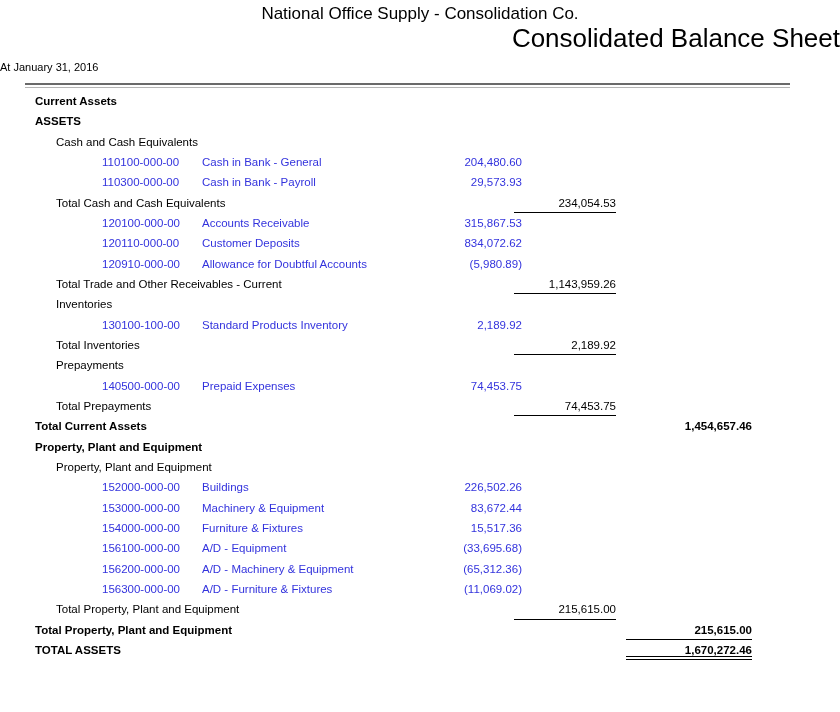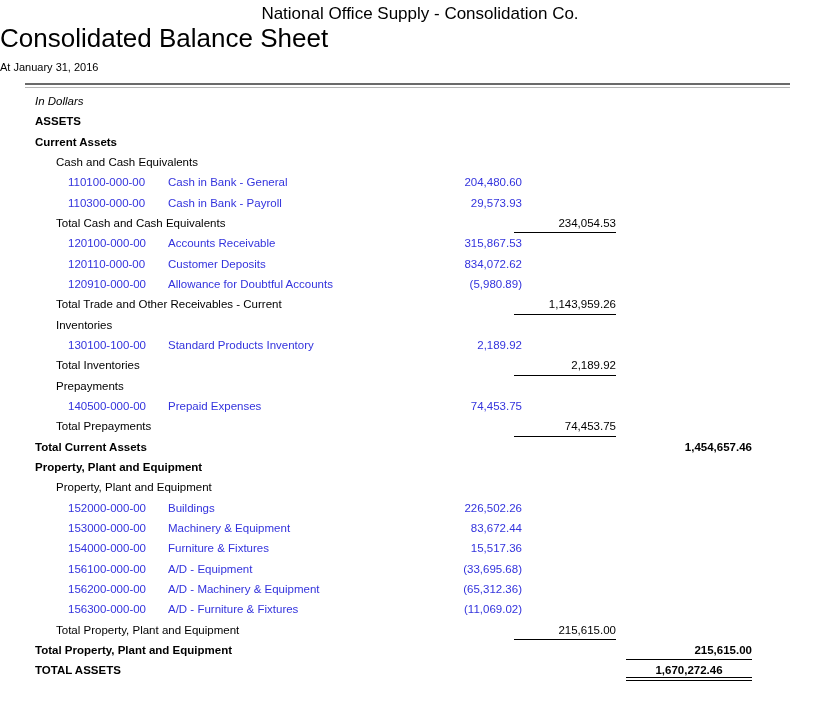--- a/index.html
+++ b/index.html
@@ -3,65 +3,62 @@
 <meta charset="utf-8">
 <style>
   * { margin:0; padding:0; box-sizing:border-box; }
   html,body { background:#fff; }
   body {
     width:840px; height:712px; overflow:hidden;
     font-family:"Liberation Sans", sans-serif; color:#000;
   }
   .report { position:relative; width:840px; height:712px; }
   .company { margin-top:6px; font-size:17px; line-height:16px; text-align:center; }
-  .title   { margin-top:1px; font-size:26px; line-height:30px; text-align:left; }
+  .title   { margin-top:1px; font-size:26px; line-height:30px; text-align:right; }
   .date    { margin-top:8px; font-size:11px; line-height:13px; text-align:left; }
   .toprule {
     margin:9px 0 0 25px; width:765px; height:5px;
     border-top:2px solid #6A6A6A; border-bottom:1px solid #B5B5B5;
   }
   .rows { margin-top:3px; position:relative; }
   .row  { position:relative; height:20.34px; }
   .row > span {
     position:absolute; top:0; height:20.34px; line-height:20.34px;
     font-size:11.5px; white-space:nowrap;
   }
   .bold { font-weight:bold; }
   .italic .label { font-style:italic; }
   .label.ind0 { left:35px; }
   .label.ind1 { left:56px; }
   .code { left:68px; }
   .name { left:168px;text-align:center; }
-  .link { color:#3333DD; cursor:pointer; }
+  .link { color:#3333DD; cursor:pointer;margin-left:34px; }
   .num  { text-align:right; }
   .col1 { right:318px; width:122px; }
   .col2 { right:224px; width:102px; }
   .col3 { right:88px;  width:126px; }
   .rule-single { height:19.5px; border-bottom:1px solid #000; }
-  .rule-double { height:23px;   border-bottom:4px double #000;text-align:center; }
+  .rule-double { height:23px;   border-bottom:4px double #000; }
 </style>
 </head>
 <body>
 
 <div class="report">
   <header>
     <div class="company">National Office Supply - Consolidation Co.</div>
     <div class="title">Consolidated Balance Sheet</div>
     <div class="date">At January 31, 2016</div>
   </header>
   <div class="toprule"></div>
   <main class="rows" id="rows">
-      <div class="row italic">
-        <span class="label ind0">In Dollars</span>
+      <div class="row bold">
+        <span class="label ind0">Current Assets</span>
       </div>
       <div class="row bold">
         <span class="label ind0">ASSETS</span>
-      </div>
-      <div class="row bold">
-        <span class="label ind0">Current Assets</span>
       </div>
       <div class="row">
         <span class="label ind1">Cash and Cash Equivalents</span>
       </div>
       <div class="row">
         <span class="code link">110100-000-00</span>
         <span class="name link">Cash in Bank - General</span>
         <span class="num col1 link">204,480.60</span>
       </div>
       <div class="row">

